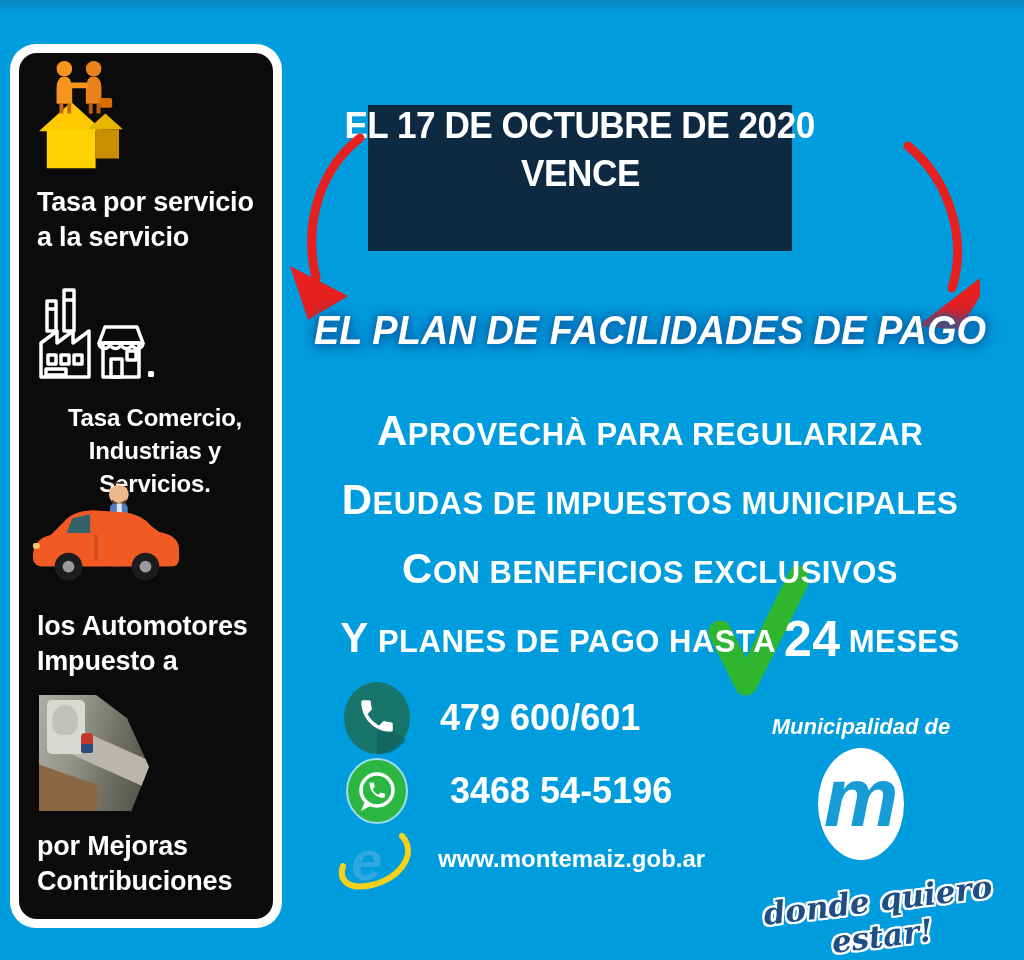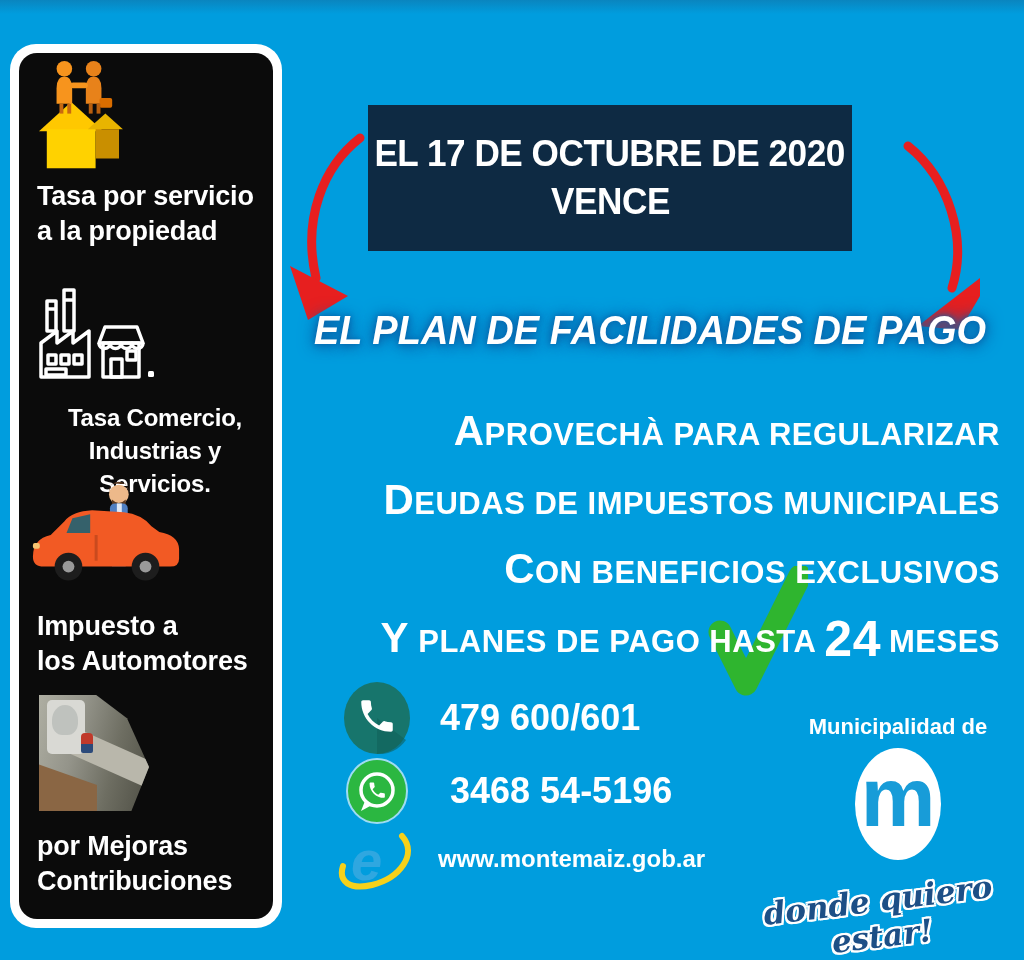--- a/index.html
+++ b/index.html
@@ -13,21 +13,21 @@
   .sidebar { position:absolute; left:10px; top:44px; width:272px; height:884px;
              background:#FFFFFF; border-radius:26px; padding:9px; }
   .sidebar-panel { position:relative; width:100%; height:100%;
                    background:#0B0B0B; border-radius:18px; overflow:hidden; }
   .sb-icon { position:absolute; }
   .sb-label { position:absolute; left:18px; color:#FFFFFF; font-weight:700;
               font-size:27px; line-height:35px; letter-spacing:-0.2px; }
   .sb-label.small { font-size:24px; line-height:33px;text-align:center; }
 
   .i-handshake { left:16px; top:4px; }
-  .t-handshake { top:126px; }
+  .t-handshake { top:132px; }
   .i-factory   { left:14px; top:232px; }
   .t-factory   { top:348px; }
   .i-car       { left:8px;  top:424px; }
   .t-car       { top:556px; }
   .i-photo     { left:20px; top:642px; }
   .t-photo     { top:776px; }
 
   
   .roadworks { position:absolute; width:110px; height:116px;
                clip-path:polygon(0 0,52% 0,80% 20%,100% 62%,84% 100%,0 100%);
@@ -37,57 +37,57 @@
   .rw-drum  { position:absolute; left:13px; top:10px; width:26px; height:30px;
               background:#BFC2BE; border-radius:50% 50% 40% 40%; }
   .rw-dirt  { position:absolute; left:0; bottom:0; width:58px; height:58px;
               background:#8A6644; clip-path:polygon(0 20%,100% 55%,100% 100%,0 100%); }
   .rw-path  { position:absolute; left:18px; top:48px; width:100px; height:26px;
               background:#B9B7AB; transform:rotate(24deg); }
   .rw-person{ position:absolute; left:42px; top:38px; width:12px; height:20px;
               background:linear-gradient(180deg,#C0392B 55%,#2C4A7A 55%); border-radius:4px 4px 2px 2px; }
 
   
-  .deadline-box { position:absolute; left:368px; top:105px; width:484px; height:146px;
+  .deadline-box { position:absolute; left:368px; top:105px; width:424px; height:146px;
                   background:#0E2A43; display:flex; flex-direction:column;
-                  align-items:center; justify-content:center; gap:6px; }
+                  align-items:center; gap:6px; }
   .deadline-box p { color:#FFF; font-weight:700; font-size:37px; letter-spacing:-0.5px;
                     white-space:nowrap; transform:scaleX(0.95); }
 
   .arrow { position:absolute; }
   .arrow-left  { left:284px; top:130px; }
   .arrow-right { left:894px; top:138px; }
 
   .headline { position:absolute; left:290px; top:308px; width:720px; text-align:center;
               color:#FFF; font-weight:800; font-style:italic; font-size:40px;
               white-space:nowrap; transform:scaleX(0.95);
               text-shadow:0 2px 12px #0B62A8, 0 0 18px #0B62A8, 0 0 6px rgba(11,98,168,.85);
               z-index:3; }
 
   .check { position:absolute; left:708px; top:566px; z-index:1; }
 
   .body-block { position:absolute; left:300px; top:398px; width:700px;
                 text-align:center; z-index:2; }
   .body-block p { color:#FFF; font-weight:700; font-size:31px; line-height:65px;
-                  letter-spacing:0.5px; white-space:nowrap;text-align:right; }
+                  letter-spacing:0.5px; white-space:nowrap; }
   .body-block p::first-letter, .l4-prefix::first-letter { font-size:42px; }
   .l4-prefix { display:inline-block; }
   .big24 { font-size:50px; font-weight:700; margin:0 8px; vertical-align:-4px; }
 
   
   .contact-row { position:absolute; display:flex; align-items:center; }
   .row-phone    { left:344px; top:682px; }
   .row-whatsapp { left:346px; top:758px;gap:12px; }
   .row-web      { left:338px; top:824px; }
   .contact-text { color:#FFF; font-weight:700; }
   .row-phone .contact-text, .row-whatsapp .contact-text { font-size:36px; margin-left:30px; }
   .row-web .contact-text { font-size:24px; margin-left:26px; }
 
   
-  .logo-block { position:absolute; left:793px; top:714px; width:210px; text-align:center; }
+  .logo-block { position:absolute; left:756px; top:714px; width:210px; text-align:center;font-style:italic; }
   .org-1 { color:#FFF; font-weight:700; font-size:22px; }
   .org-2 { color:#FFF; font-weight:800; font-size:25px; letter-spacing:0.5px; }
   .monogram { width:86px; height:112px; background:#FFF; border-radius:50%;
               margin:8px auto 0; display:flex; align-items:center; justify-content:center; }
   .monogram span { color:#189CD8; font-weight:800; font-size:84px; line-height:1;
                    margin-top:-14px; }
   .slogan { position:absolute; left:760px; top:882px; width:240px; text-align:center;
             font-family:"DejaVu Serif", serif; font-style:italic; font-weight:700;
             font-size:31px; color:#1D4F86; transform:rotate(-7deg);
             text-shadow:2px 0 0 #FFF,-2px 0 0 #FFF,0 2px 0 #FFF,0 -2px 0 #FFF,
@@ -112,21 +112,21 @@
         <path d="M52 48 V32 q0-12 8-12 q8 0 8 12 v16 z" fill="#E8821A"></path>
         <rect x="36" y="26" width="18" height="6" rx="3" fill="#F7941D"></rect>
         <rect x="66" y="42" width="13" height="10" rx="2" fill="#D96D00"></rect>
         <rect x="25" y="48" width="4" height="10" fill="#C96A10"></rect>
         <rect x="33" y="48" width="4" height="10" fill="#C96A10"></rect>
         <rect x="55" y="48" width="4" height="10" fill="#B85E0E"></rect>
         <rect x="63" y="48" width="4" height="10" fill="#B85E0E"></rect>
       </svg>
       <div class="sb-label t-handshake">
         <p>Tasa por servicio</p>
-        <p>a la propiedad</p>
+        <p>a la servicio</p>
       </div>
 
       <svg class="sb-icon i-factory" width="124" height="104" viewBox="0 0 124 104">
         <g fill="none" stroke="#FFFFFF" stroke-width="3.5" stroke-linejoin="round">
           <path d="M8 92 V58 L24 46 V58 L40 46 V58 L56 46 V92 Z"></path>
           <rect x="14" y="16" width="9" height="30"></rect>
           <rect x="31" y="5" width="10" height="41"></rect>
           <line x1="31" y1="15" x2="41" y2="15"></line>
           <line x1="14" y1="24" x2="23" y2="24"></line>
           <rect x="15" y="70" width="8" height="9"></rect>
@@ -156,22 +156,22 @@
         <path d="M6 80 Q6 62 24 58 L38 44 Q46 34 66 33 L98 35 Q116 37 126 49 L134 55 Q153 58 154 72 L154 82 Q154 90 145 90 L17 90 Q6 90 6 80 Z" fill="#F25A24"></path>
         <polygon points="40,56 46,41 64,37 64,56" fill="#35616B"></polygon>
         <rect x="6" y="66" width="7" height="6" rx="2" fill="#F8C471"></rect>
         <line x1="70" y1="58" x2="70" y2="84" stroke="#C94A1E" stroke-width="3"></line>
         <circle cx="42" cy="90" r="14" fill="#1D1D1D"></circle>
           <circle cx="42" cy="90" r="6" fill="#9A9A9A"></circle>
         <circle cx="120" cy="90" r="14" fill="#1D1D1D"></circle>
           <circle cx="120" cy="90" r="6" fill="#9A9A9A"></circle>
       </svg>
       <div class="sb-label t-car">
+        <p>los Automotores</p>
         <p>Impuesto a</p>
-        <p>los Automotores</p>
       </div>
 
       <div class="roadworks sb-icon i-photo">
         <div class="rw-path"></div>
         <div class="rw-dirt"></div>
         <div class="rw-truck"></div>
         <div class="rw-drum"></div>
         <div class="rw-person"></div>
       </div>
       <div class="sb-label t-photo">

